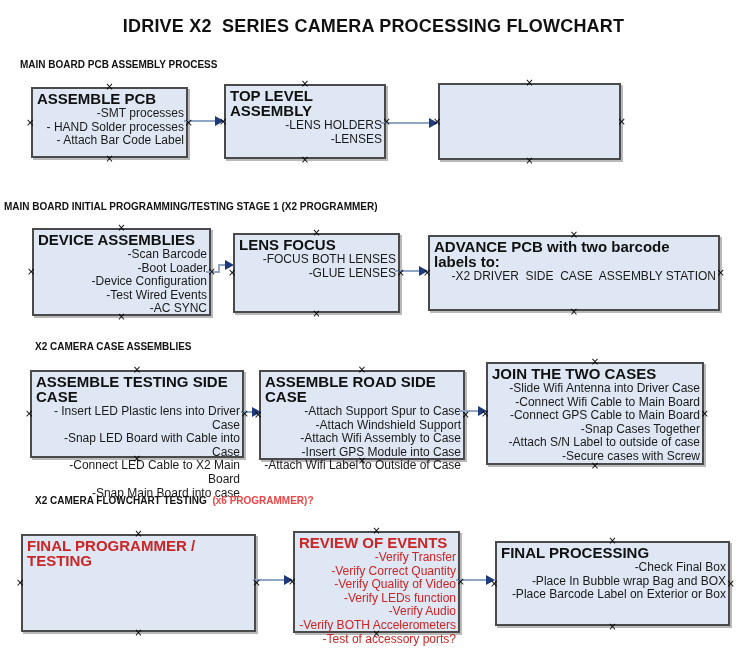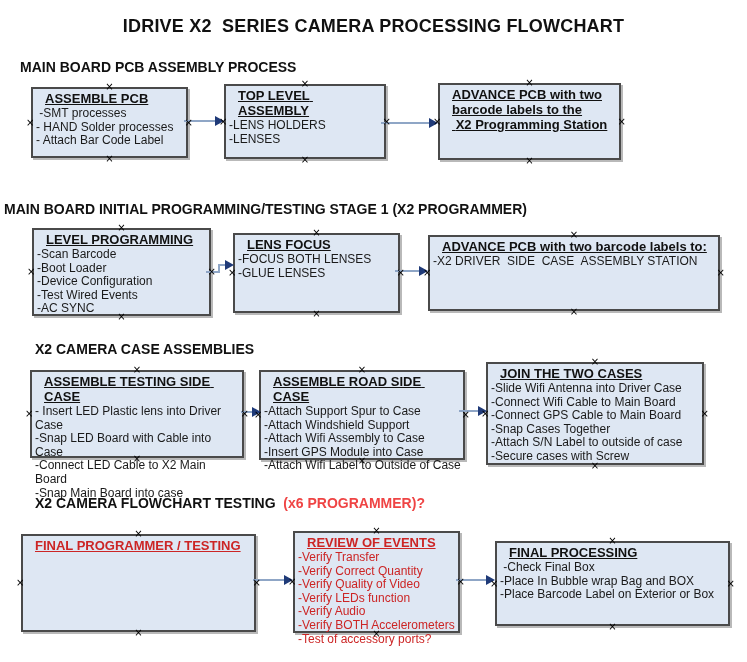--- a/index.html
+++ b/index.html
@@ -1,27 +1,27 @@
 <!DOCTYPE html>
 <html><head>
 <meta charset="utf-8">
 <style>
   html,body{margin:0;padding:0;background:#ffffff;}
   body{font-family:"Liberation Sans","DejaVu Sans",sans-serif;}
   .canvas{position:relative;width:747px;height:662px;background:#fff;overflow:hidden;}
   .doc-title{position:absolute;left:0;right:0;top:16px;text-align:center;
     font-size:18px;font-weight:bold;color:#111;white-space:pre;letter-spacing:0.2px;}
-  .section-header{position:absolute;font-size:14px;font-weight:bold;color:#111;white-space:pre;}
+  .section-header{position:absolute;font-size:10px;font-weight:bold;color:#111;white-space:pre;}
   .section-header .red-part{color:#ef4444;margin-top:10px;}
   .flow-box{position:absolute;background:#dee7f3;border:2px solid #4a4a4a;
     box-shadow:2px 2px 0 #b9b9b9;overflow:visible;}
-  .box-title{font-size:13px;font-weight:bold;color:#111;padding:2px 3px 0 12px;
-    line-height:15px;white-space:pre-wrap;text-decoration:underline;}
+  .box-title{font-size:15px;font-weight:bold;color:#111;padding:2px 3px 0 4px;
+    line-height:15px;white-space:pre-wrap;}
   .box-items{font-size:12px;color:#1a1a1a;padding:1px 2px 0 3px;line-height:13.6px;
-    white-space:pre-wrap;}
+    white-space:pre-wrap;text-align:right;}
   .flow-box.red .box-title,.flow-box.red .box-items{color:#cc2525;}
   .cp{position:absolute;font-size:10px;line-height:10px;color:#000;z-index:3;
     font-family:"DejaVu Sans",sans-serif;}
   .cp-t{top:-7px;left:50%;transform:translateX(-50%);}
   .cp-b{bottom:-8px;left:50%;transform:translateX(-50%);}
   .cp-l{left:-7px;top:50%;transform:translateY(-50%);}
   .cp-r{right:-7px;top:50%;transform:translateY(-50%);}
   svg.arrow{position:absolute;overflow:visible;}
 </style>
 </head>
@@ -52,43 +52,40 @@
     <div class="box-title">TOP LEVEL ASSEMBLY</div>
     <div class="box-items">-LENS HOLDERS
 -LENSES</div>
   </div>
 
   <div class="flow-box" style="left:438px;top:83px;width:179px;height:73px;">
     <span class="cp cp-t">×</span>
     <span class="cp cp-b">×</span>
     <span class="cp cp-l">×</span>
     <span class="cp cp-r">×</span>
-    <div class="box-title">ADVANCE PCB with two
-barcode labels to the
- X2 Programming Station</div>
     <div class="box-items"></div>
   </div>
 
   <svg class="arrow" style="left:184px;top:115px;" width="40" height="12">
     <line x1="0" y1="6" x2="33" y2="6" stroke="#8fa6c6" stroke-width="2"></line>
     <polygon points="31,1 31,11 40,6" fill="#1f3a78"></polygon>
   </svg>
   <svg class="arrow" style="left:381px;top:117px;" width="57" height="12">
     <line x1="0" y1="6" x2="50" y2="6" stroke="#8fa6c6" stroke-width="2"></line>
     <polygon points="48,1 48,11 57,6" fill="#1f3a78"></polygon>
   </svg>
 
   <div class="section-header" style="left:4px;top:201px;">MAIN BOARD INITIAL PROGRAMMING/TESTING STAGE 1 (X2 PROGRAMMER)</div>
 
   <div class="flow-box" style="left:32px;top:228px;width:175px;height:84px;">
     <span class="cp cp-t">×</span>
     <span class="cp cp-b">×</span>
     <span class="cp cp-l">×</span>
     <span class="cp cp-r">×</span>
-    <div class="box-title">LEVEL PROGRAMMING</div>
+    <div class="box-title">DEVICE ASSEMBLIES</div>
     <div class="box-items">-Scan Barcode
 -Boot Loader
 -Device Configuration
 -Test Wired Events
 -AC SYNC</div>
   </div>
 
   <div class="flow-box" style="left:233px;top:233px;width:163px;height:76px;">
     <span class="cp cp-t">×</span>
     <span class="cp cp-b">×</span>

